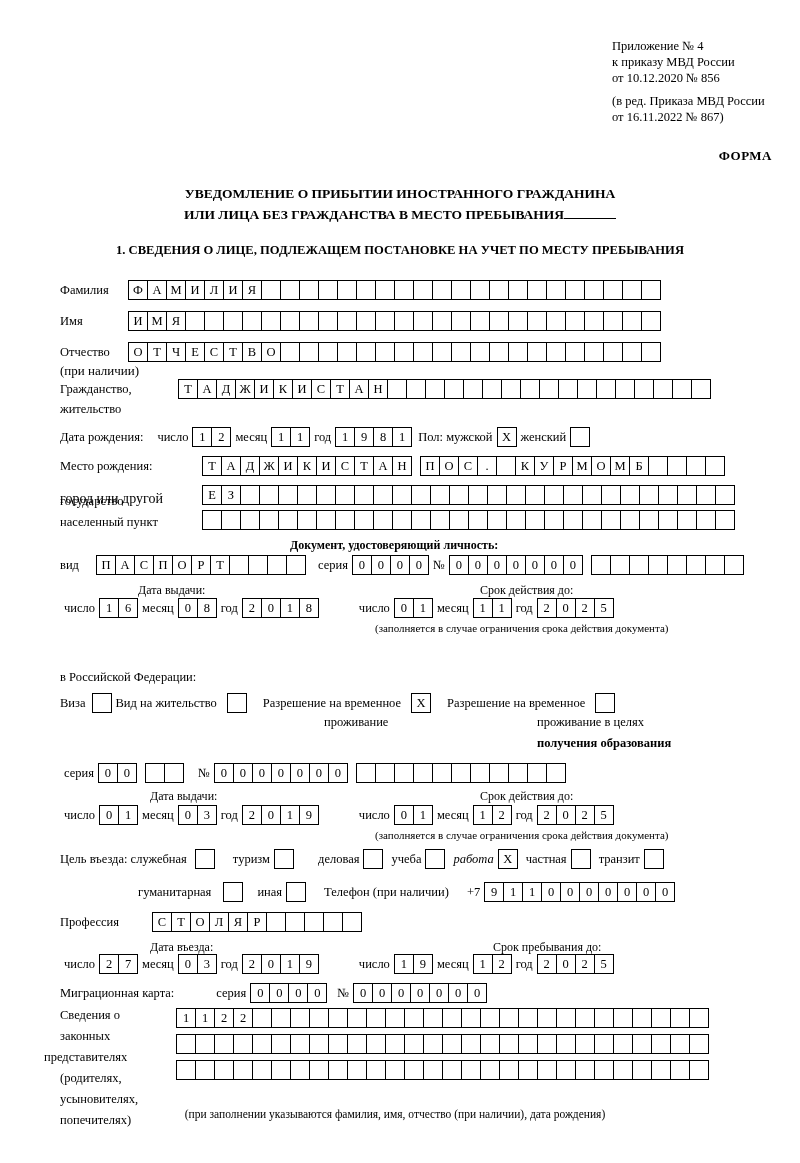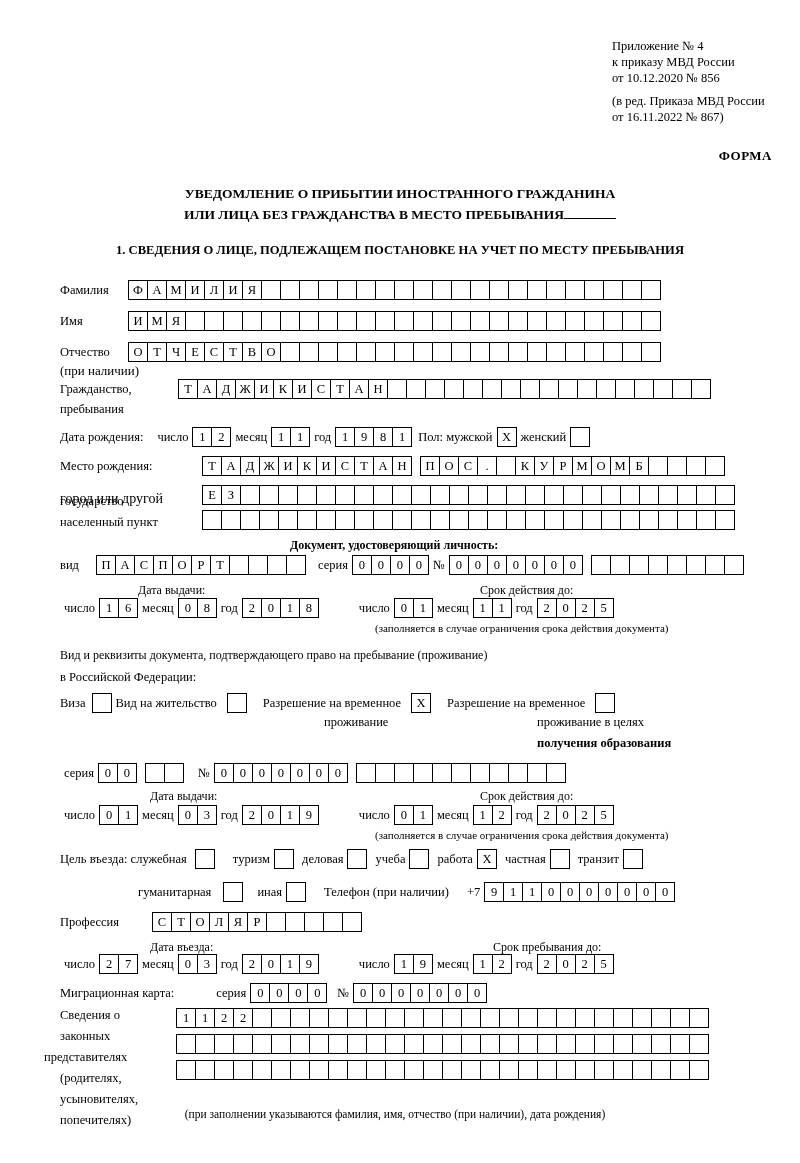--- a/index.html
+++ b/index.html
@@ -240,21 +240,21 @@
         <span class="cell"></span>
         <span class="cell"></span>
         <span class="cell"></span>
         <span class="cell"></span>
         <span class="cell"></span>
         <span class="cell"></span>
         <span class="cell"></span>
         <span class="cell"></span>
       </span>
   </div>
-  <div class="smallnote" style="top:402px; left:60px; font-size:12.5px;">пребывания</div>
+  <div class="smallnote" style="top:402px; left:60px; font-size:12.5px;">жительство</div>
 
   <div class="row" style="top:427px; left:60px;">
     <span class="lbl">Дата рождения:</span>
     <span class="txt" style="margin-left:14px;">число</span>
     <span class="boxes">
         <span class="cell">1</span>
         <span class="cell">2</span>
       </span>
     <span class="txt">месяц</span>
     <span class="boxes">
@@ -463,21 +463,20 @@
     <span class="boxes">
         <span class="cell">2</span>
         <span class="cell">0</span>
         <span class="cell">2</span>
         <span class="cell">5</span>
       </span>
   </div>
 
   <div class="smallnote" style="top:622px; left:375px; font-size:11px;">(заполняется в случае ограничения срока действия документа)</div>
 
-  <div class="smallnote" style="top:648px; left:60px; font-size:12px;">Вид и реквизиты документа, подтверждающего право на пребывание (проживание)</div>
   <div class="smallnote" style="top:670px; left:60px; font-size:12.5px;">в Российской Федерации:</div>
 
   <div class="row" style="top:693px; left:60px;">
     <span class="lbl">Виза</span>
     <span class="boxes" style="margin-left:6px;">
         <span class="cell"></span>
       </span>
     <span class="txt" style="">Вид на жительство</span>
     <span class="boxes" style="margin-left:6px;">
         <span class="cell"></span>
@@ -574,29 +573,29 @@
 
   <div class="row" style="top:849px; left:60px;">
     <span class="lbl">Цель въезда: служебная</span>
     <span class="boxes" style="margin-left:8px;">
         <span class="cell"></span>
       </span>
     <span class="txt" style="margin-left:18px;">туризм</span>
     <span class="boxes">
         <span class="cell"></span>
       </span>
-    <span class="txt" style="margin-left:8px;">деловая</span>
+    <span class="txt" style="margin-left:24px;">деловая</span>
     <span class="boxes">
         <span class="cell"></span>
       </span>
     <span class="txt" style="margin-left:8px;">учеба</span>
     <span class="boxes">
         <span class="cell"></span>
       </span>
-    <span class="txt" style="margin-left:8px;">работа</span>
+    <span class="txt" style="margin-left:8px;font-style:italic;">работа</span>
     <span class="boxes">
         <span class="cell">X</span>
       </span>
     <span class="txt" style="margin-left:8px;">частная</span>
     <span class="boxes">
         <span class="cell"></span>
       </span>
     <span class="txt" style="margin-left:8px;">транзит</span>
     <span class="boxes">
         <span class="cell"></span>

